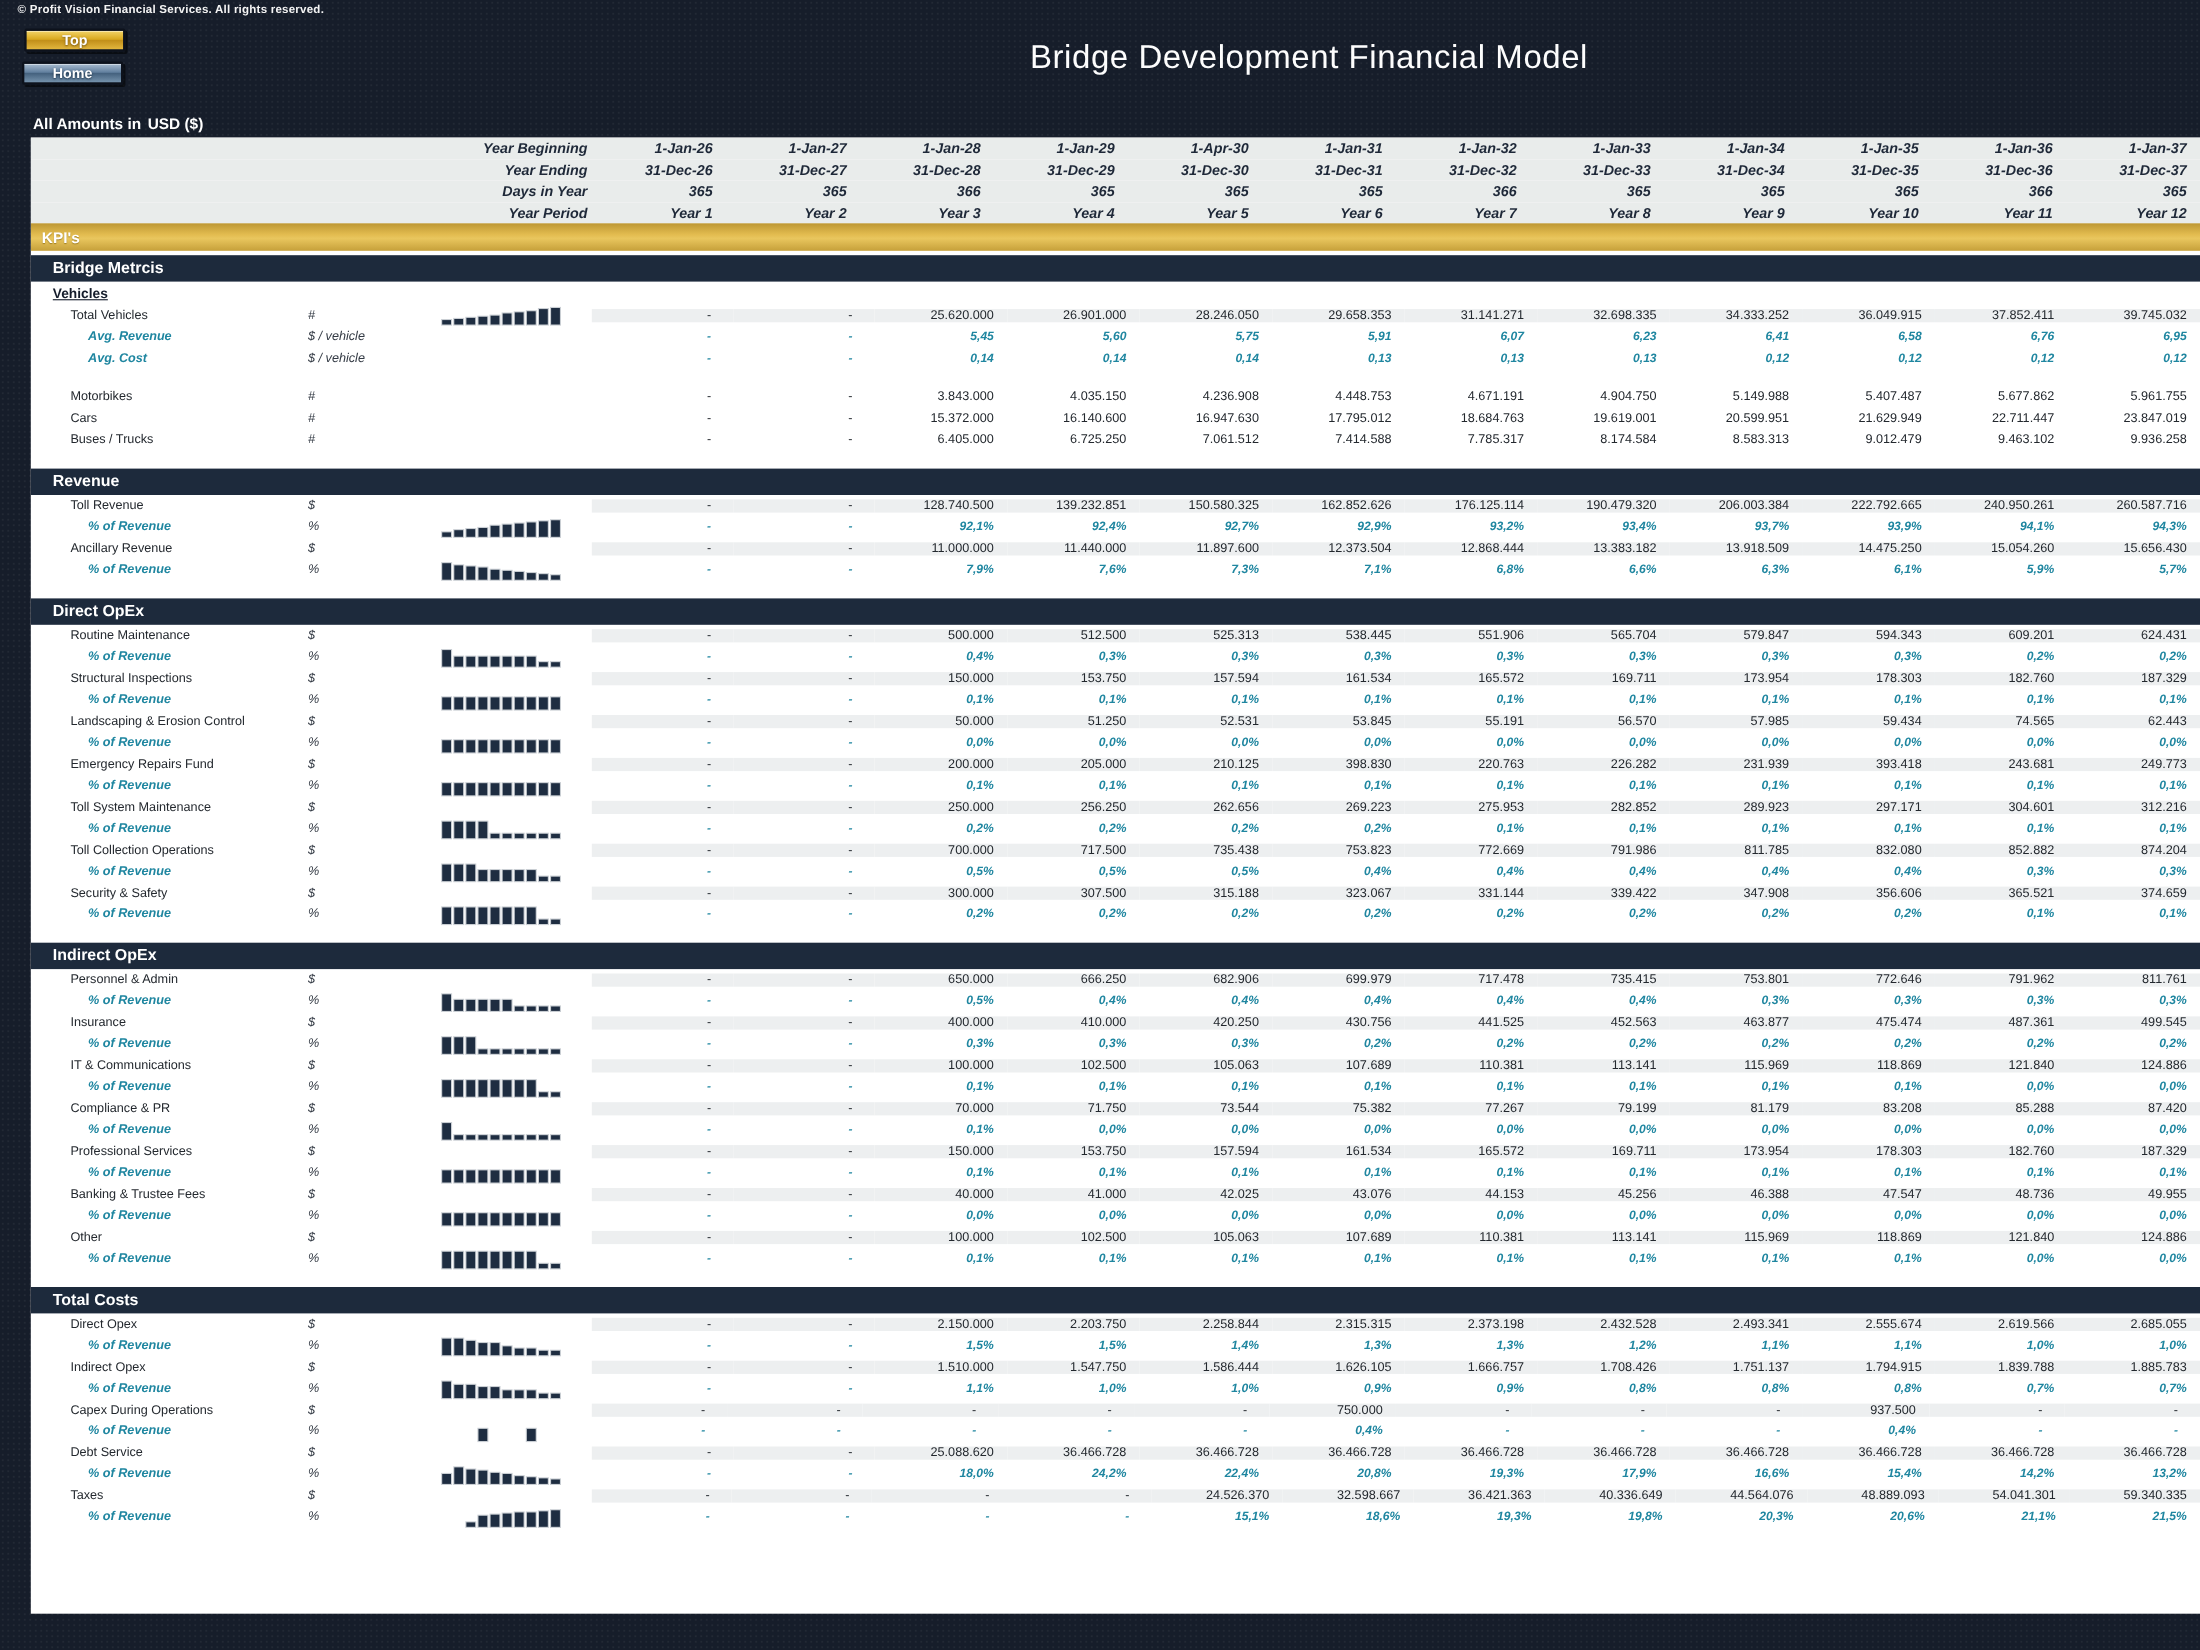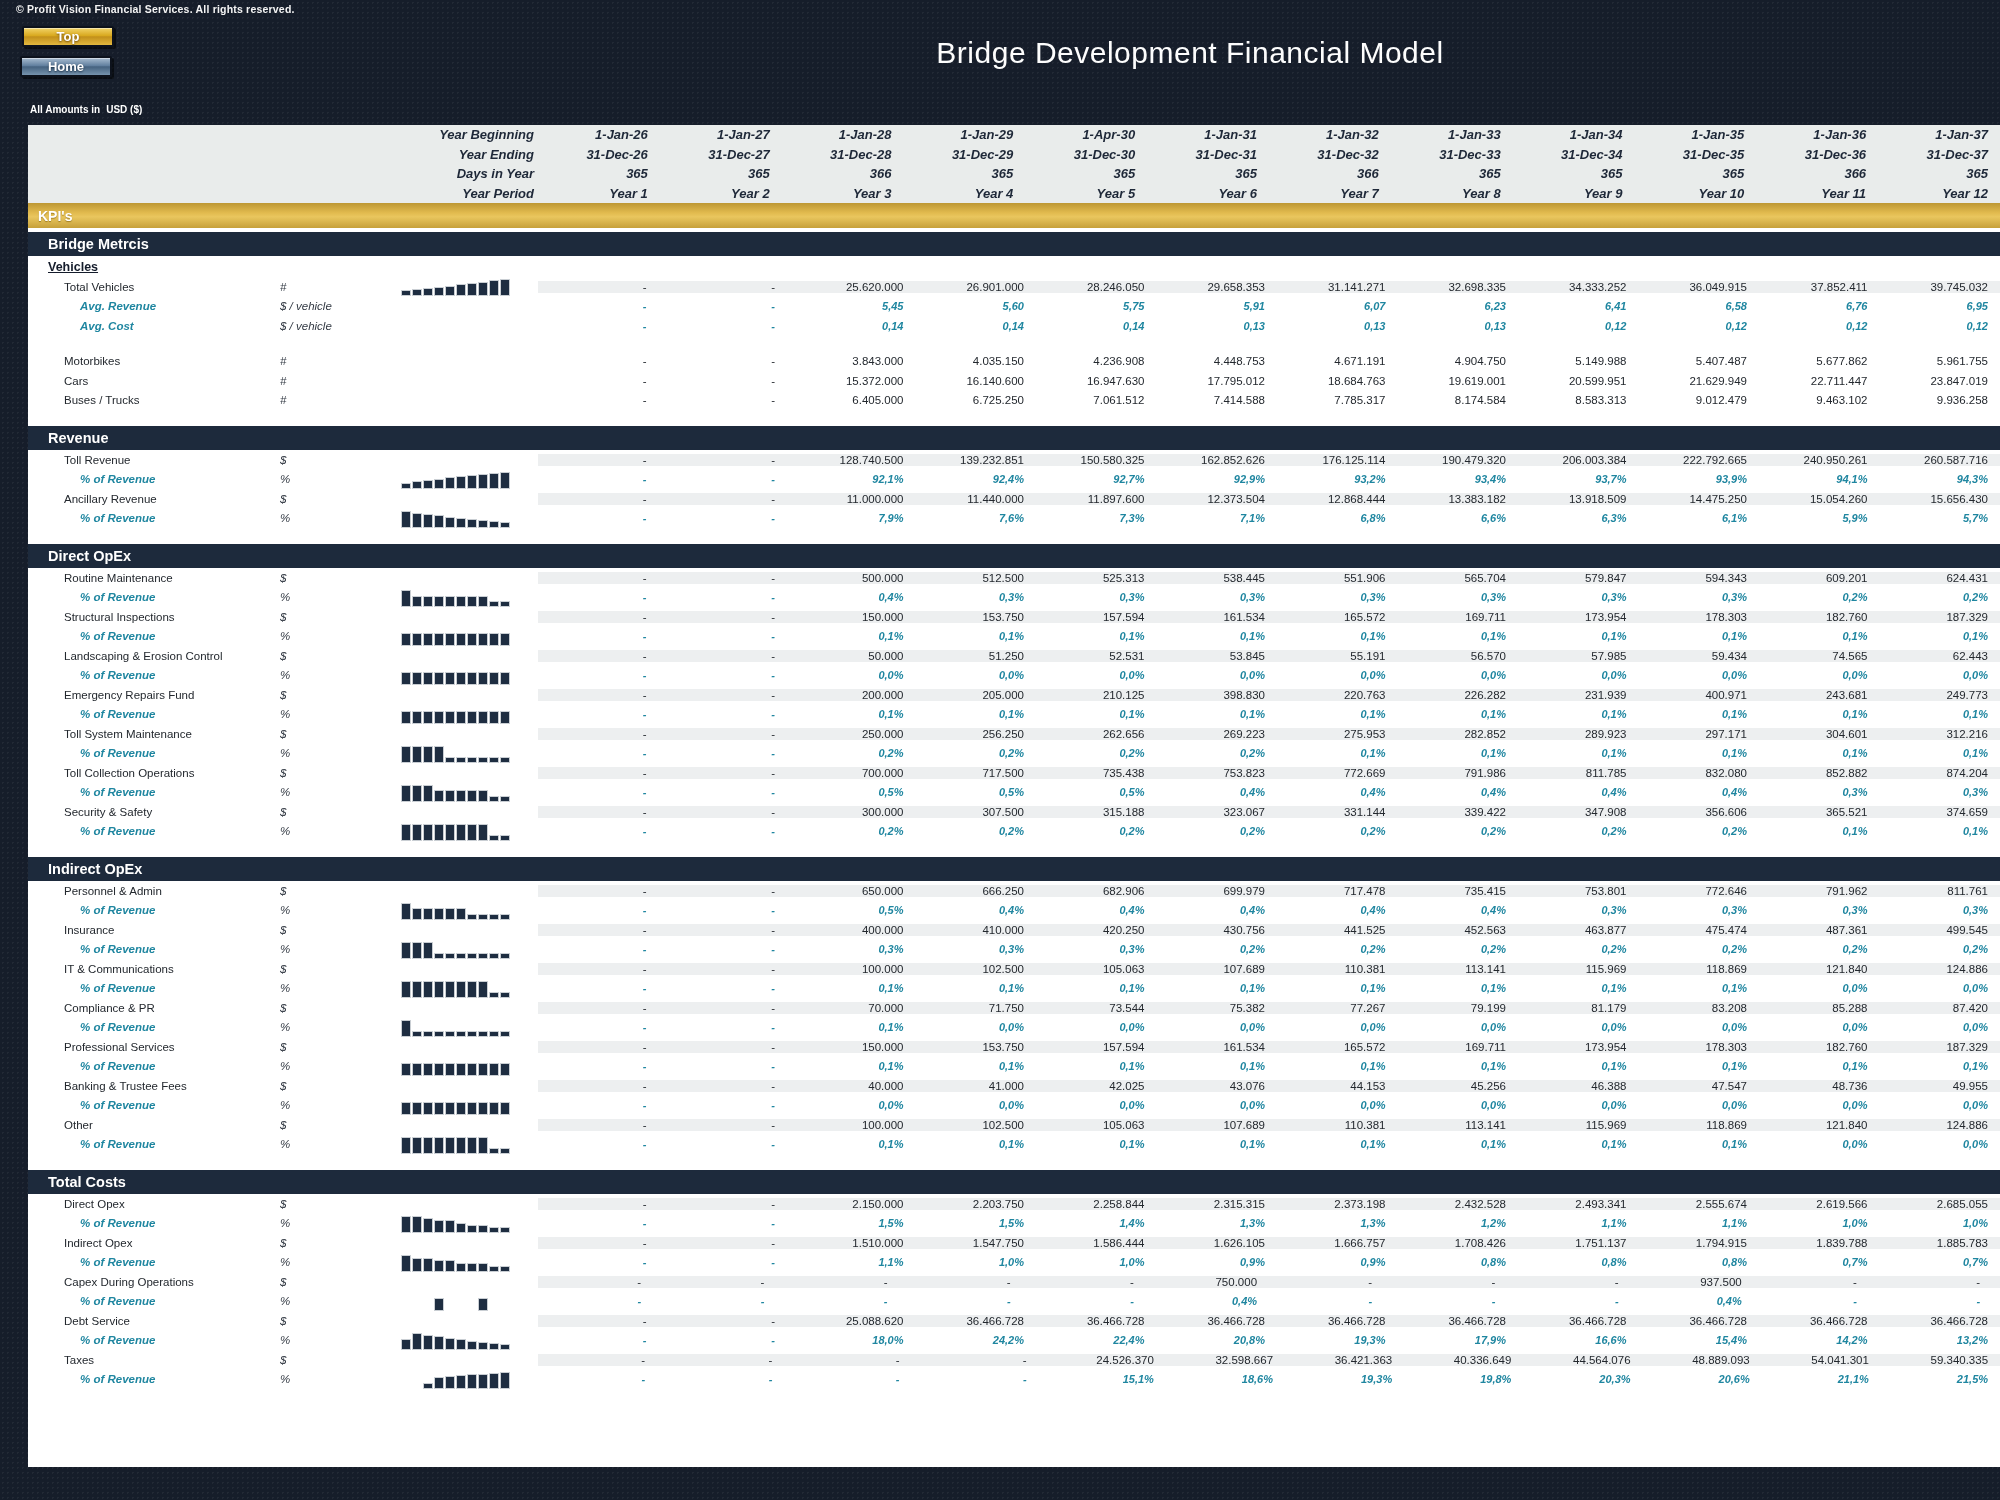--- a/index.html
+++ b/index.html
@@ -11,21 +11,21 @@
   .topbar{position:absolute;top:3px;left:16px;font-size:10.5px;font-weight:bold;color:#f4f4f4;letter-spacing:.2px;}
   .btn{position:absolute;width:92px;height:21px;display:flex;align-items:center;justify-content:center;
        font-weight:bold;font-size:13px;color:#fff;border:2px solid #0d121c;border-radius:2px;cursor:pointer;
        box-shadow:2px 2px 0 rgba(0,0,0,.55), inset 0 1px 0 rgba(255,255,255,.45);}
   .btn-top{left:22px;top:26px;background:linear-gradient(180deg,#f2d468 0%,#d9a91f 45%,#c2901a 52%,#e3b83f 100%);
            text-shadow:0 1px 2px rgba(90,60,0,.85);}
   .btn-home{left:20px;top:56px;background:linear-gradient(180deg,#a9bdd1 0%,#62809f 45%,#45627f 52%,#7693ad 100%);
             text-shadow:0 1px 2px rgba(15,35,55,.85);}
   .title{position:absolute;top:36px;left:0;width:2000px;padding-left:380px;text-align:center;
          font-size:30px;color:#fdfdfd;letter-spacing:.5px;}
-  .amounts{position:absolute;top:104px;left:30px;font-size:10px;font-weight:bold;color:#fff;}
+  .amounts{position:absolute;top:104px;left:30px;font-size:14px;font-weight:bold;color:#fff;}
   .amounts span{margin-right:6px;}
   .sheet{position:absolute;left:28px;top:125px;width:1972px;height:1342px;background:#ffffff;overflow:hidden;}
 
   .keyband{height:27px;background:linear-gradient(180deg,#9e9e9e,#7d7d7d);display:flex;align-items:center;color:#fff;}
   .kb-left{width:510px;font-weight:bold;font-size:16px;padding-left:8px;}
   .kb-year{flex:1;text-align:right;padding-right:12px;font-weight:bold;font-size:13px;}
 
   .metarow{height:19.5px;background:#e9eceb;display:flex;align-items:center;
            font-style:italic;font-weight:bold;color:#1e2838;font-size:13px;}
   .meta-left{width:510px;text-align:right;padding-right:4px;}
@@ -490,21 +490,21 @@
         <div class="c-spark"></div>
         <div class="val dash">-</div>
         <div class="val dash">-</div>
         <div class="val">200.000</div>
         <div class="val">205.000</div>
         <div class="val">210.125</div>
         <div class="val">398.830</div>
         <div class="val">220.763</div>
         <div class="val">226.282</div>
         <div class="val">231.939</div>
-        <div class="val">400.971</div>
+        <div class="val">393.418</div>
         <div class="val">243.681</div>
         <div class="val">249.773</div>
       </div>
       <div class="row teal">
         <div class="c-label">% of Revenue</div>
         <div class="c-unit">%</div>
         <div class="c-spark">
           <div class="sbar empty"></div>
           <div class="sbar empty"></div>
           <div class="sbar" style="height: 11px;"></div>

